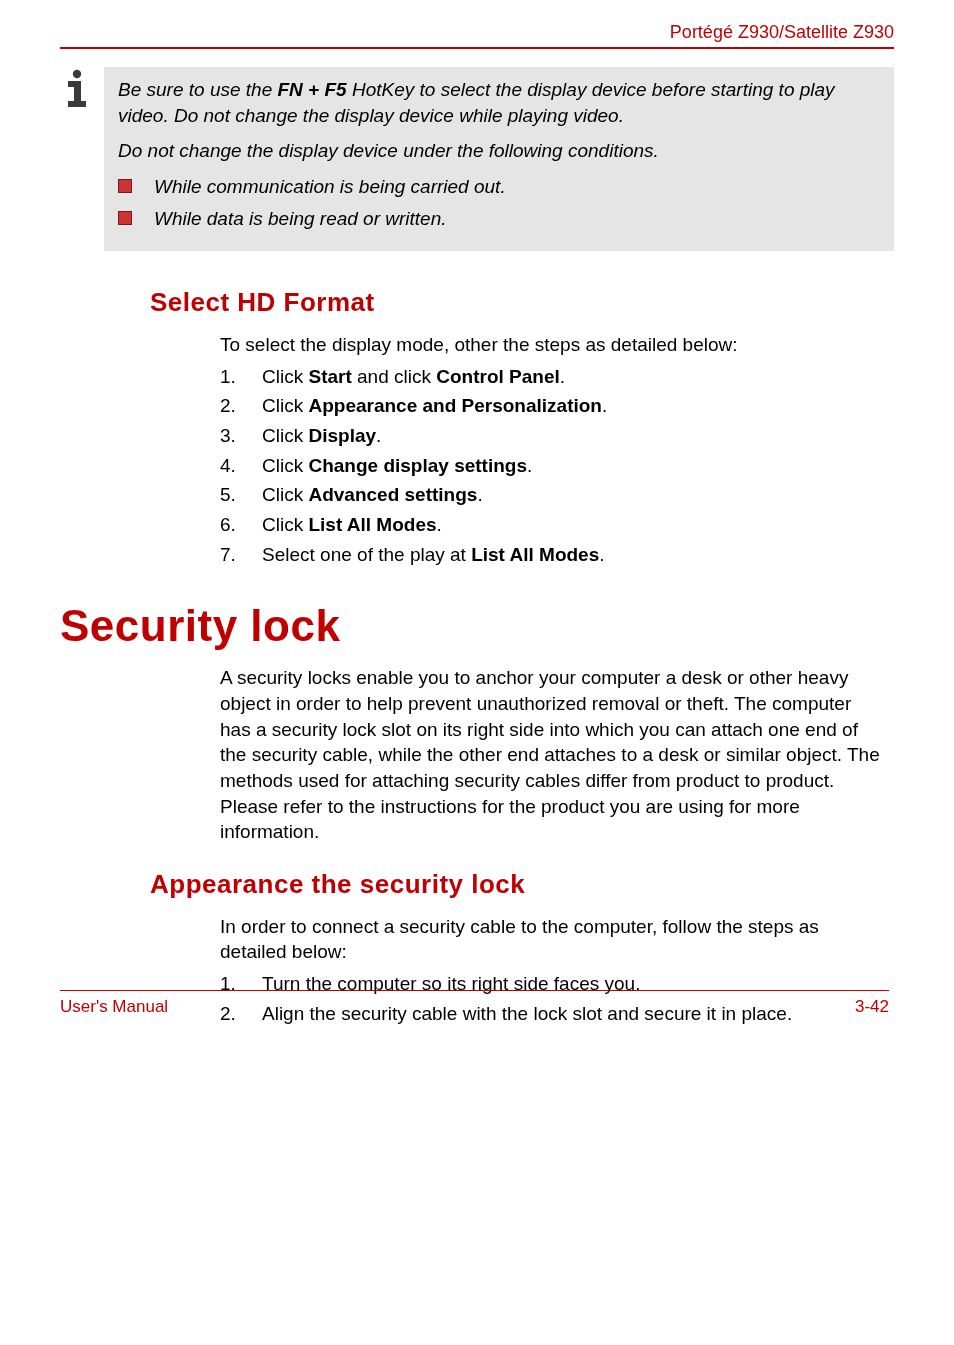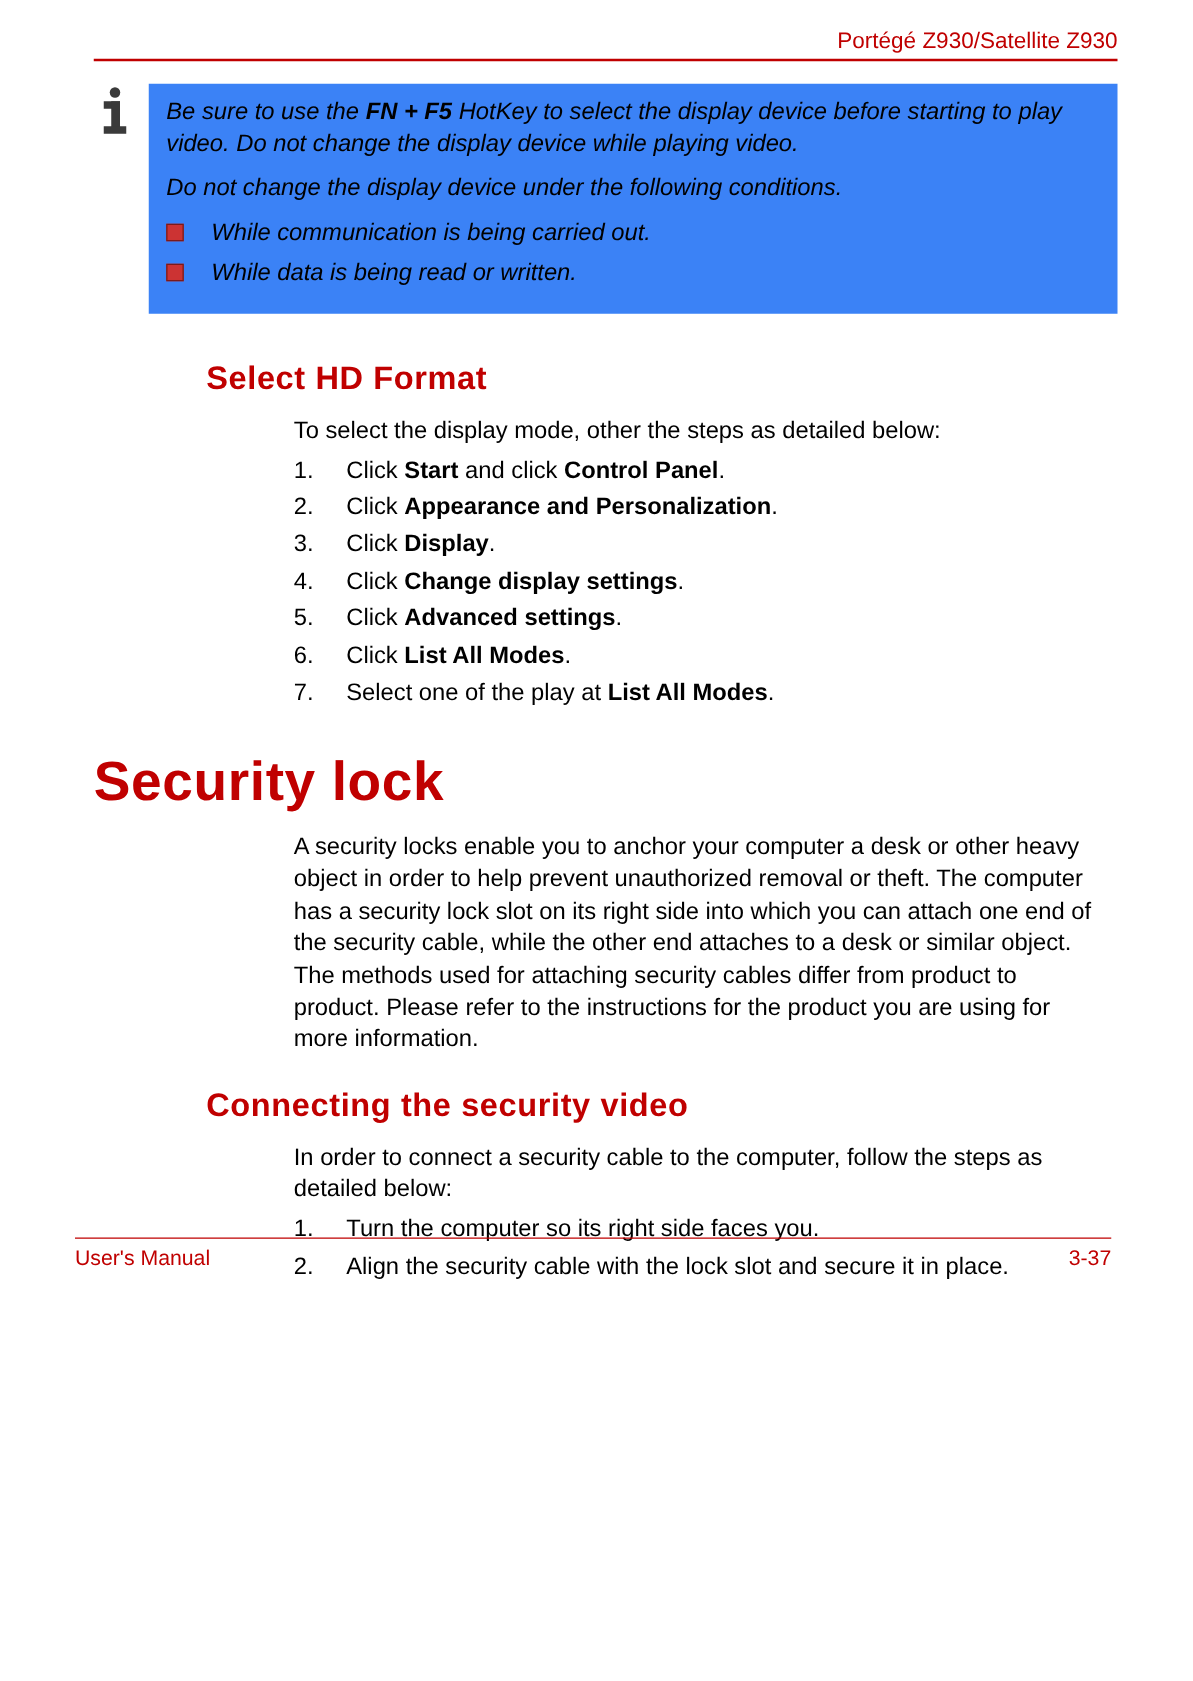--- a/index.html
+++ b/index.html
@@ -1,23 +1,23 @@
 <!DOCTYPE html>
 <html><head>
 <meta charset="utf-8">
 <style>
   * { box-sizing: border-box; margin: 0; padding: 0; }
   html, body { width: 954px; height: 1345px; background: #fff; font-family: Arial, Helvetica, sans-serif; color: #000; }
-  .page { width: 954px; height: 1039px; padding: 22px 60px 22px 75px; position: relative; }
+  .page { width: 954px; height: 1039px; padding: 22px 60px 22px 60px; position: relative; }
   .header-text { text-align: right; color: #c00000; font-size: 18px; }
   .hr-top { border: none; border-top: 2px solid #c00000; margin-top: 4px; }
   .note-block { display: flex; margin-top: 18px; }
   .note-icon { width: 44px; flex: 0 0 44px; padding-top: 2px; }
   .note-icon svg { width: 34px; height: 40px; }
-  .note-body { flex: 1; background: #3b82f6; padding: 10px 14px 14px 14px; font-style: italic; font-size: 19px; line-height: 1.35; }
+  .note-body { flex: 1; background: #e5e5e5; padding: 10px 14px 14px 14px; font-style: italic; font-size: 19px; line-height: 1.35; }
   .note-body p { margin-bottom: 10px; }
   .note-bullets { list-style: none; padding-left: 0; }
   .note-bullets li { display: flex; align-items: flex-start; margin-bottom: 6px; }
   .bullet-sq { width: 14px; height: 14px; background: #cc3333; border: 1px solid #7a1a1a; margin-top: 5px; margin-right: 22px; flex: 0 0 14px; }
   .bullet-txt { flex: 1; }
   h2.section-red { color: #c00000; font-family: Liberation Sans, sans-serif; font-weight: 900; font-size: 26px; margin-left: 90px; margin-top: 36px; letter-spacing: 0.5px; }
   h1.chapter-red { color: #c00000; font-family: Arial, Helvetica, sans-serif; font-weight: 900; font-size: 44px; margin-top: 34px; letter-spacing: 0.5px; }
   .body-text { font-size: 19px; margin-left: 160px; margin-right: 10px; line-height: 1.35; margin-top: 14px; }
   .ol-steps { list-style: none; margin-left: 160px; margin-right: 10px; font-size: 19px; margin-top: 6px; }
   .ol-steps li { display: flex; margin-bottom: 4px; line-height: 1.35; }
@@ -93,34 +93,34 @@
       </li>
     <li>
         <span class="ol-num">7.</span>
         <span class="ol-txt"><span>Select one of the play at </span><b>List All Modes</b><span>.</span></span>
       </li>
   </ol>
 
   <h1 class="chapter-red">Security lock</h1>
   <p class="body-text">A security locks enable you to anchor your computer a desk or other heavy object in order to help prevent unauthorized removal or theft. The computer has a security lock slot on its right side into which you can attach one end of the security cable, while the other end attaches to a desk or similar object. The methods used for attaching security cables differ from product to product. Please refer to the instructions for the product you are using for more information.</p>
 
-  <h2 class="section-red" style="margin-top:24px;">Connecting the security video</h2>
+  <h2 class="section-red" style="margin-top:24px;">Appearance the security lock</h2>
   <p class="body-text">In order to connect a security cable to the computer, follow the steps as detailed below:</p>
   <ol class="ol-steps">
     <li>
         <span class="ol-num">1.</span>
         <span class="ol-txt">Turn the computer so its right side faces you.</span>
       </li>
     <li>
         <span class="ol-num">2.</span>
         <span class="ol-txt">Align the security cable with the lock slot and secure it in place.</span>
       </li>
   </ol>
 
   <div class="footer">
     <hr class="hr-bot">
     <div class="footer-row">
       <span>User's Manual</span>
-      <span>3-37</span>
+      <span>3-42</span>
     </div>
   </div>
 
 </div>
 
 </body></html>

